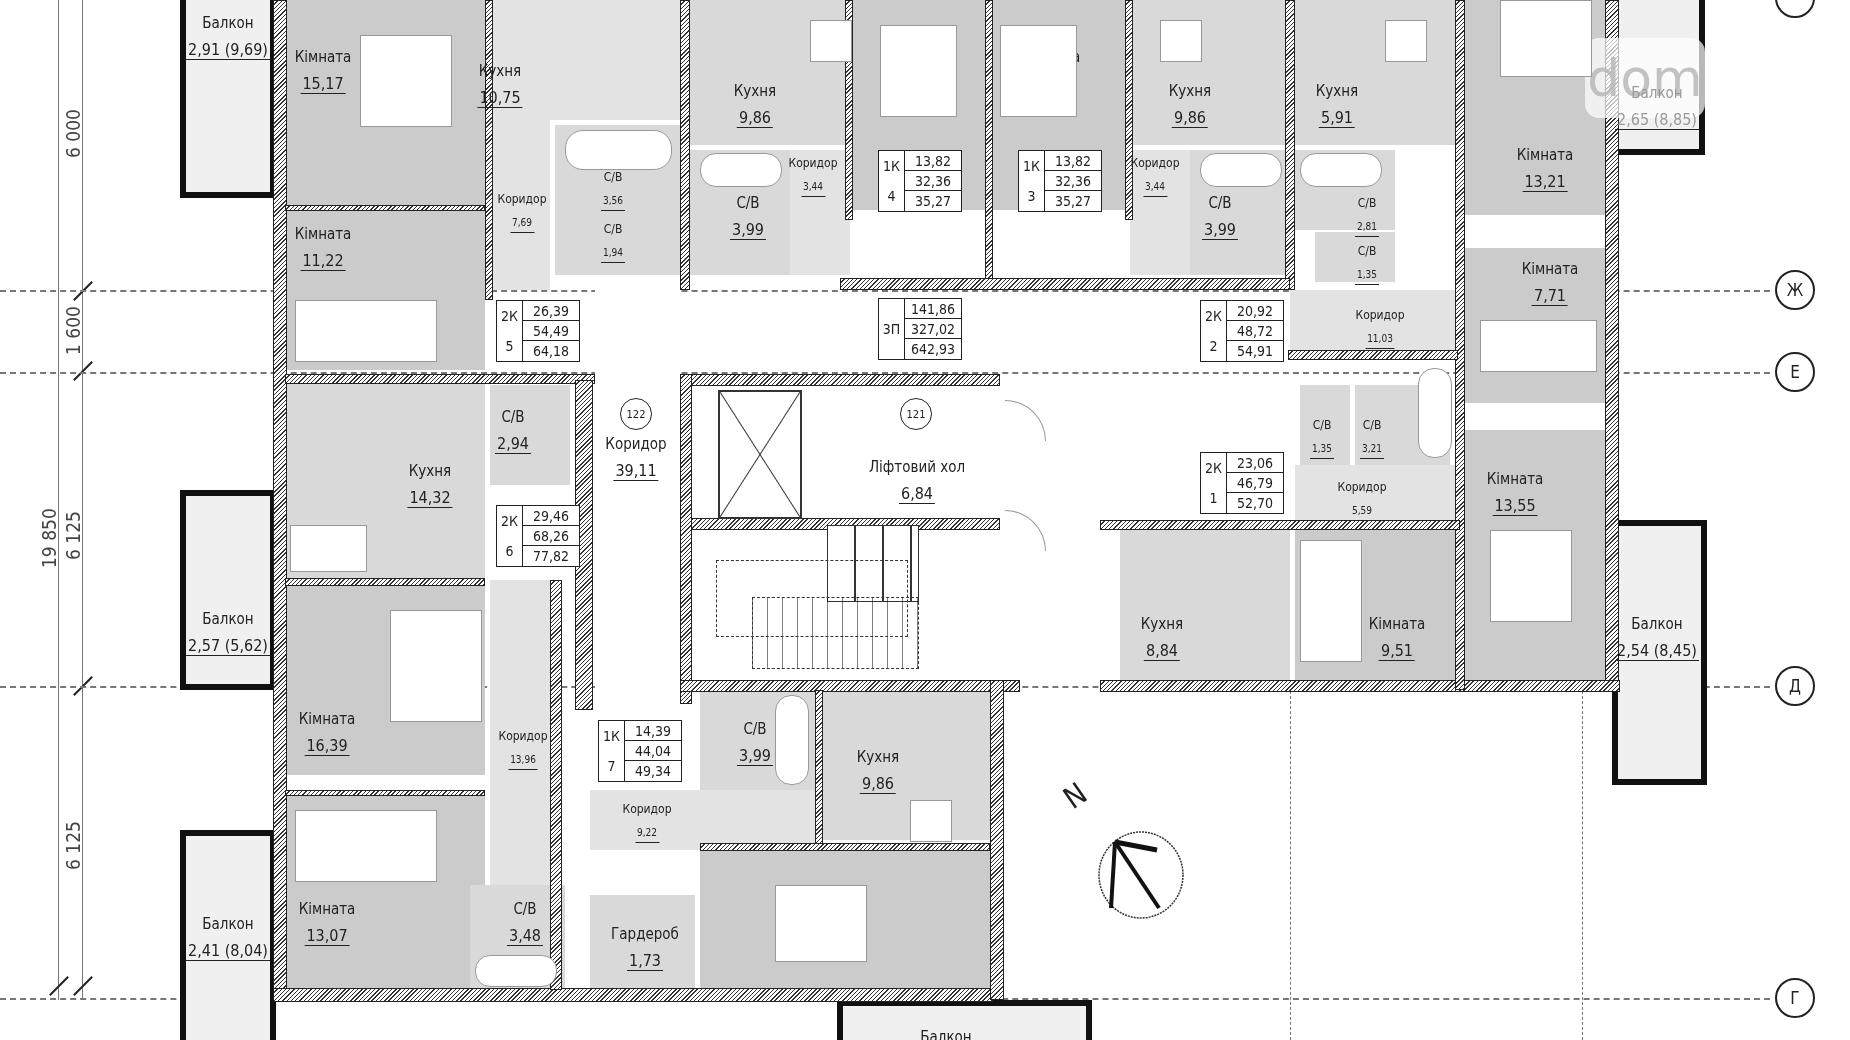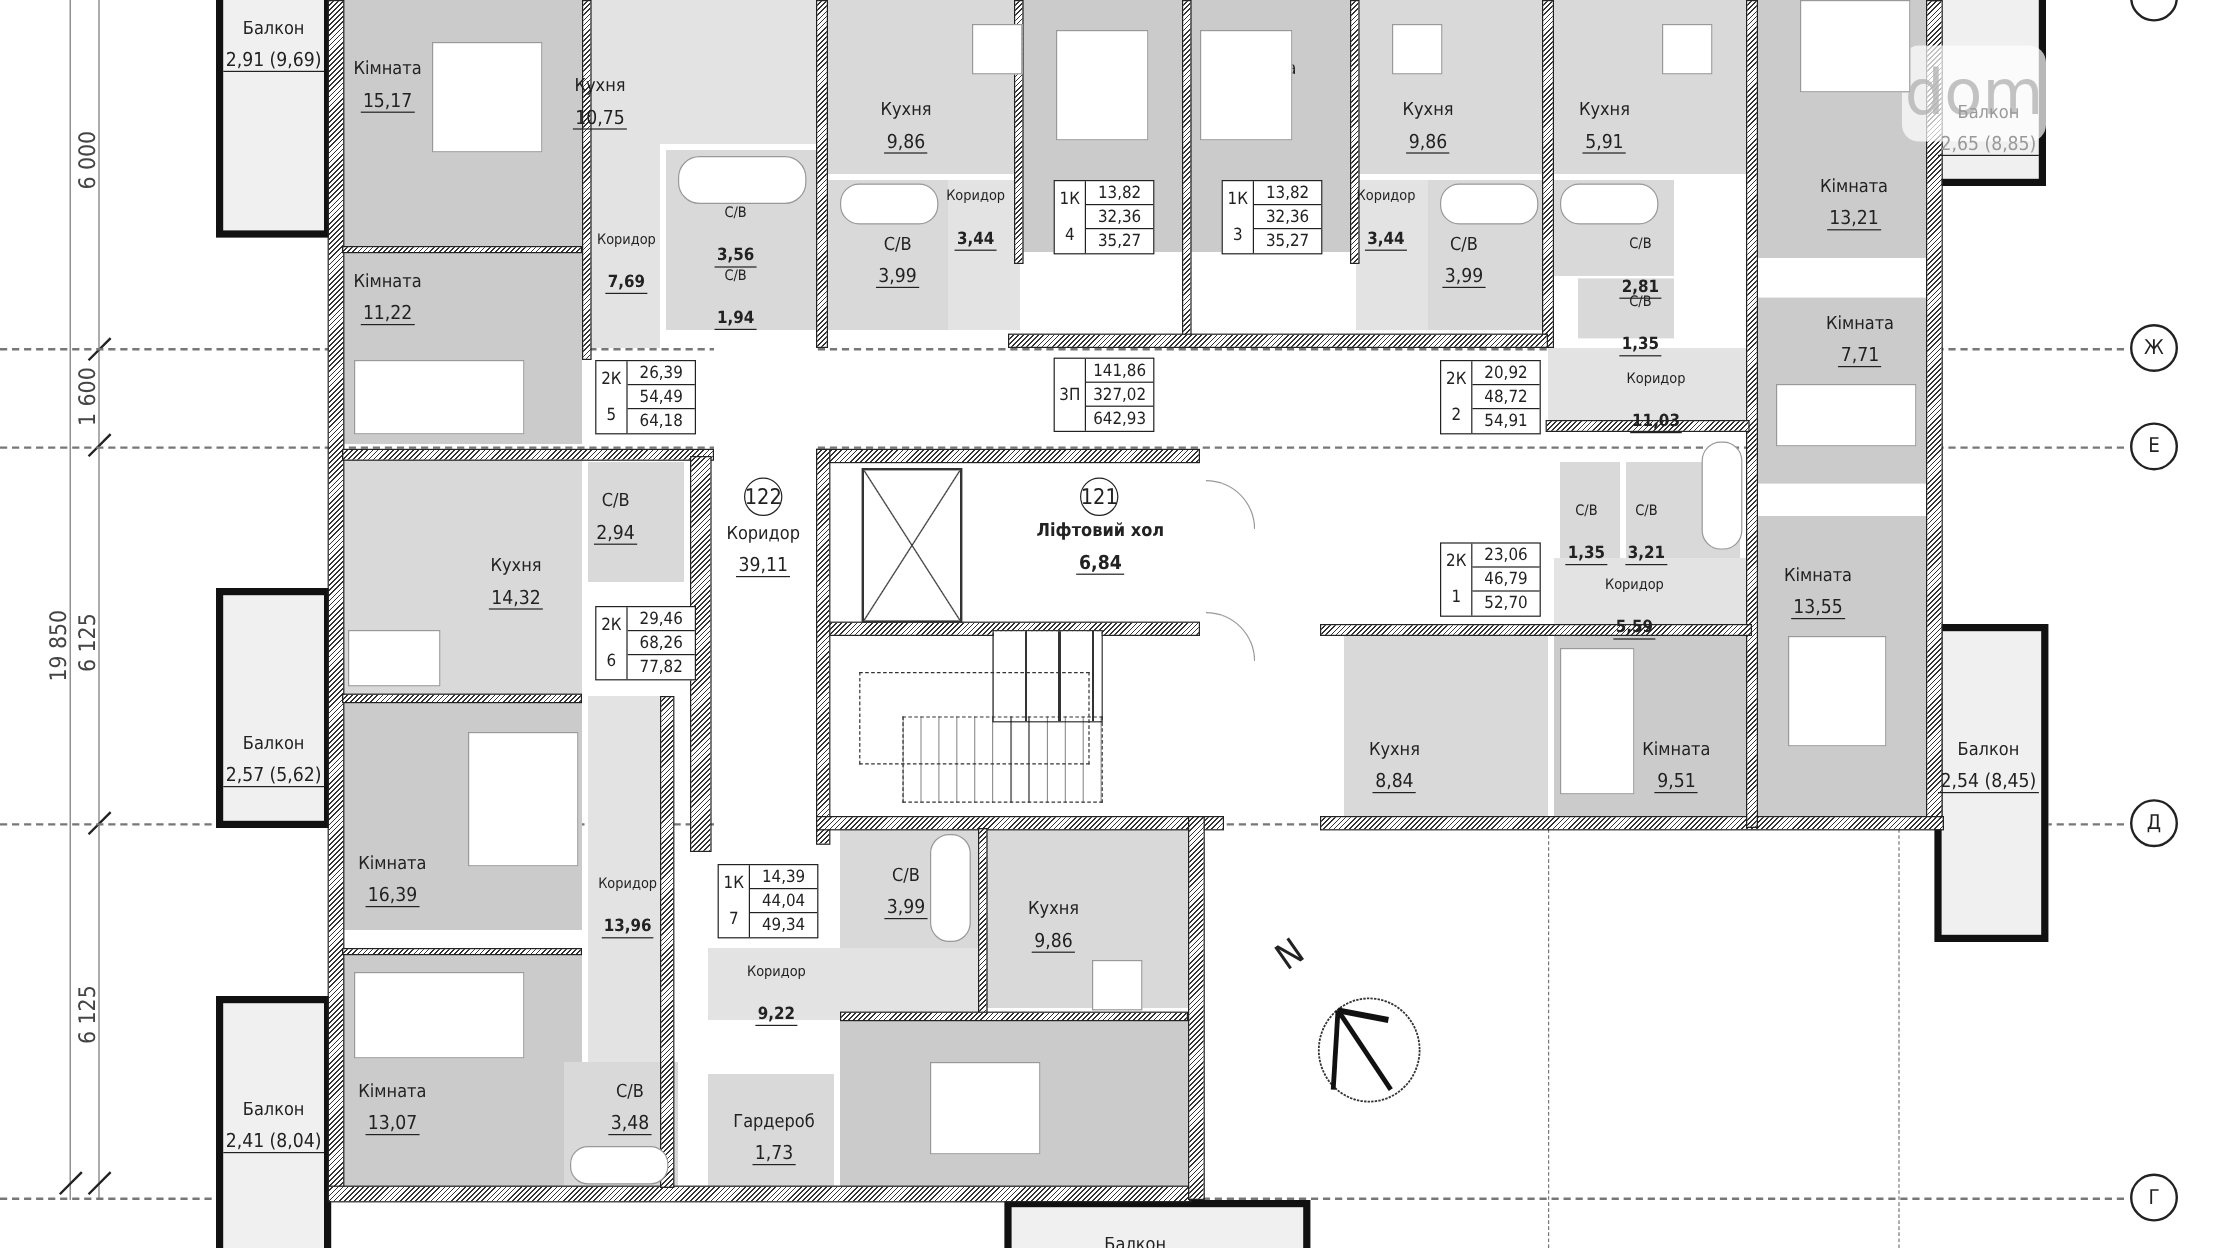--- a/index.html
+++ b/index.html
@@ -8,34 +8,34 @@
   .room{position:absolute;background:#d9d9d9;}
   .room.dark{background:#cbcbcb;}
   .room.light{background:#e3e3e3;}
   .room.white{background:#fff;}
   .wall{position:absolute;background:repeating-linear-gradient(135deg,#fff 0 2px,#333 2px 3px);border:1.5px solid #222;box-sizing:border-box;}
   .balcony{position:absolute;background:#f0f0f0;border:6px solid #111;box-sizing:border-box;}
   .label{position:absolute;text-align:center;font-size:15px;line-height:18px;color:#222;transform:translateX(-50%);white-space:nowrap;}
   .label .nm{display:block;}
   .label .ar{display:inline-block;border-bottom:1.5px solid #222;padding:0 2px;margin-top:9px;font-size:16px;}
   .label.sm{font-size:12px;}
-  .label.sm .ar{font-size:14px;margin-top:18px;font-weight:bold;}
+  .label.sm .ar{font-size:10px;margin-top:6px;}
   .axis-h{position:absolute;height:0;border-top:2px dashed #777;}
   .axis-v{position:absolute;width:0;border-left:1.5px dashed #777;}
   .bubble{position:absolute;width:40px;height:40px;border:2px solid #222;border-radius:50%;background:#fff;display:flex;align-items:center;justify-content:center;font-size:17px;box-sizing:border-box;}
   .apt-tag{position:absolute;border:1.5px solid #222;background:#fff;display:grid;grid-template-columns:26px 56px;grid-template-rows:repeat(3,20px);font-size:14px;}
   .apt-tag .t{grid-column:1;display:flex;align-items:center;justify-content:center;border-right:1.5px solid #222;}
   .apt-tag .v{grid-column:2;display:flex;align-items:center;justify-content:center;border-bottom:1.5px solid #222;}
   .apt-tag .v:last-child{border-bottom:none;}
   .dimline{position:absolute;width:0;border-left:1.5px solid #777;}
   .dimtxt{position:absolute;font-size:19px;color:#444;transform:rotate(-90deg);transform-origin:left top;white-space:nowrap;}
   .tick{position:absolute;width:26px;height:2px;background:#222;transform:rotate(-45deg);}
   .fixture{position:absolute;background:#fff;border:1px solid #999;}
   .door{position:absolute;border:1px solid #999;border-radius:0 100% 0 0;border-left:none;border-bottom:none;}
-  .num-bubble{position:absolute;width:30px;height:30px;border:1.5px solid #222;border-radius:50%;background:#fff;font-size:18px;display:flex;align-items:center;justify-content:center;}
+  .num-bubble{position:absolute;width:30px;height:30px;border:1.5px solid #222;border-radius:50%;background:#fff;font-size:11px;display:flex;align-items:center;justify-content:center;}
   .stairs{position:absolute;background:repeating-linear-gradient(90deg,#fff 0 26px,#333 26px 28px);border:1px solid #333;}
   .watermark{position:absolute;left:1585px;top:38px;width:120px;height:80px;background:rgba(255,255,255,0.7);border-radius:14px;font-size:52px;color:rgba(180,180,180,0.8);font-family:"DejaVu Sans",sans-serif;display:flex;align-items:center;justify-content:center;}
 </style>
 </head>
 <body>
 
 <div class="dimline" style="left:58px;top:0;height:1000px;"></div>
 <div class="dimline" style="left:82px;top:0;height:1000px;"></div>
 <div class="dimtxt" style="left:38px;top:568px;">19 850</div>
 <div class="dimtxt" style="left:62px;top:158px;">6 000</div>
@@ -185,21 +185,21 @@
 <div class="label sm" style="left:813px;top:154px;"><span class="nm">Коридор</span><span class="ar">3,44</span></div>
 <div class="label sm" style="left:1155px;top:154px;"><span class="nm">Коридор</span><span class="ar">3,44</span></div>
 <div class="label" style="left:1220px;top:194px;"><span class="nm">С/В</span><span class="ar">3,99</span></div>
 <div class="label sm" style="left:1367px;top:194px;"><span class="nm">С/В</span><span class="ar">2,81</span></div>
 <div class="label sm" style="left:1367px;top:242px;"><span class="nm">С/В</span><span class="ar">1,35</span></div>
 <div class="label" style="left:1550px;top:260px;"><span class="nm">Кімната</span><span class="ar">7,71</span></div>
 <div class="label sm" style="left:1380px;top:306px;"><span class="nm">Коридор</span><span class="ar">11,03</span></div>
 <div class="label" style="left:430px;top:462px;"><span class="nm">Кухня</span><span class="ar">14,32</span></div>
 <div class="label" style="left:513px;top:408px;"><span class="nm">С/В</span><span class="ar">2,94</span></div>
 <div class="label" style="left:636px;top:435px;"><span class="nm">Коридор</span><span class="ar">39,11</span></div>
-<div class="label" style="left:917px;top:433px;font-weight:bold;"><span class="nm">Ліфтовий хол</span><span class="ar">6,84</span></div>
+<div class="label" style="left:917px;top:458px;"><span class="nm">Ліфтовий хол</span><span class="ar">6,84</span></div>
 <div class="label sm" style="left:1322px;top:416px;"><span class="nm">С/В</span><span class="ar">1,35</span></div>
 <div class="label sm" style="left:1372px;top:416px;"><span class="nm">С/В</span><span class="ar">3,21</span></div>
 <div class="label sm" style="left:1362px;top:478px;"><span class="nm">Коридор</span><span class="ar">5,59</span></div>
 <div class="label" style="left:1515px;top:470px;"><span class="nm">Кімната</span><span class="ar">13,55</span></div>
 <div class="label" style="left:1162px;top:615px;"><span class="nm">Кухня</span><span class="ar">8,84</span></div>
 <div class="label" style="left:1397px;top:615px;"><span class="nm">Кімната</span><span class="ar">9,51</span></div>
 <div class="label" style="left:327px;top:710px;"><span class="nm">Кімната</span><span class="ar">16,39</span></div>
 <div class="label sm" style="left:523px;top:727px;"><span class="nm">Коридор</span><span class="ar">13,96</span></div>
 <div class="label" style="left:755px;top:720px;"><span class="nm">С/В</span><span class="ar">3,99</span></div>
 <div class="label" style="left:878px;top:748px;"><span class="nm">Кухня</span><span class="ar">9,86</span></div>

